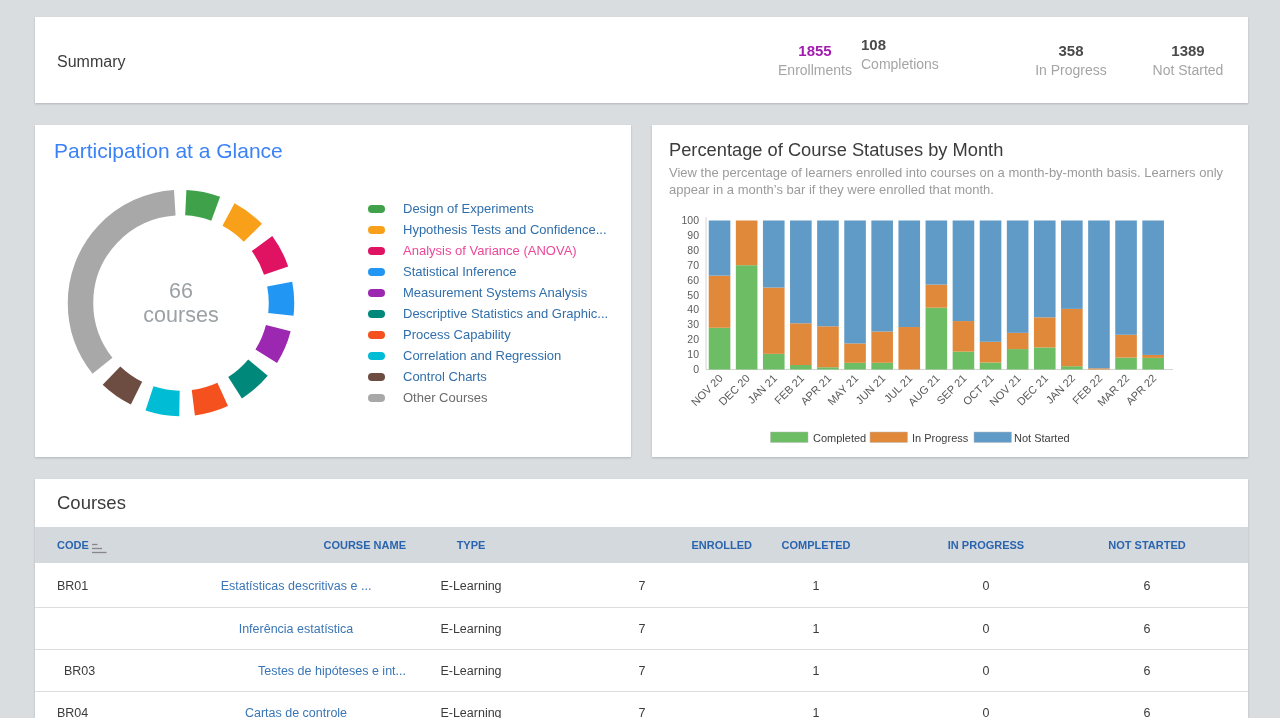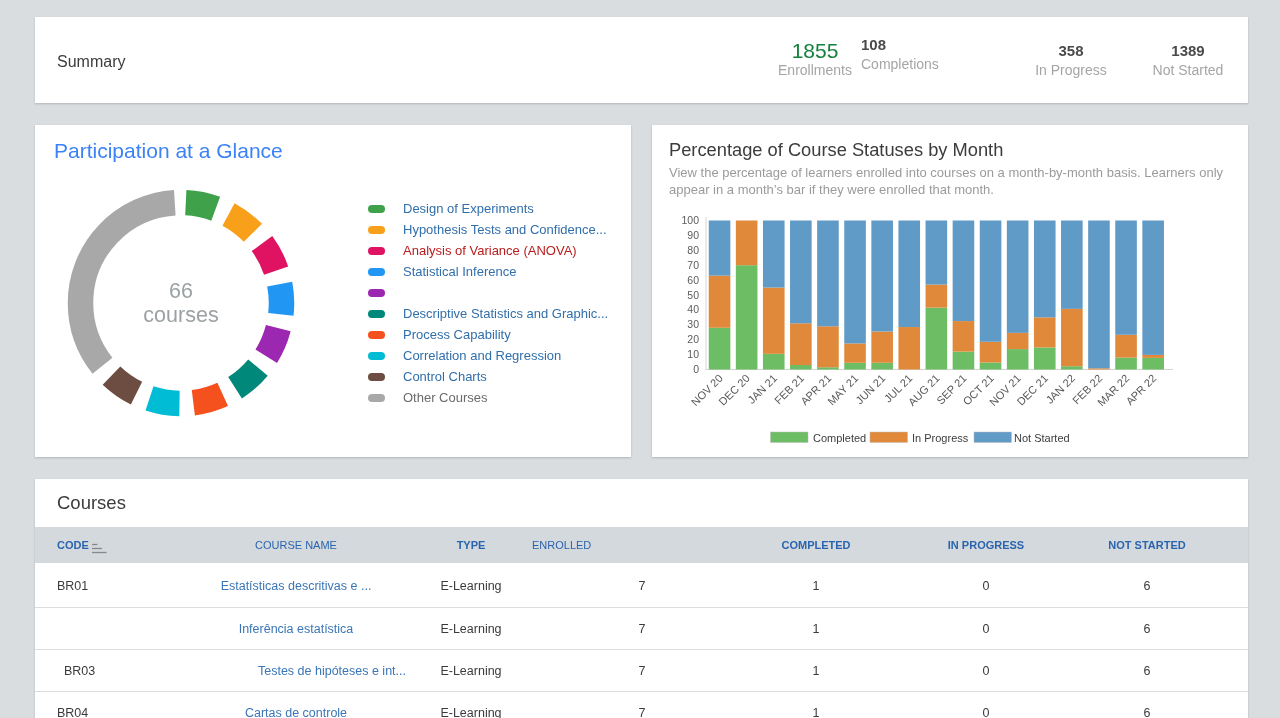--- a/index.html
+++ b/index.html
@@ -3,21 +3,21 @@
 <style>
 * { margin:0; padding:0; box-sizing:border-box; }
 html,body { width:1280px; height:718px; overflow:hidden; background:#d9dde0; font-family:"Liberation Sans",sans-serif; }
 .card { position:absolute; background:#fff; box-shadow:0 1px 2px rgba(60,64,67,.25); }
 </style></head>
 <body>
 
 <div class="card" style="left:35px;top:17px;width:1213px;height:86px">
   <div style="position:absolute;left:22px;top:37px;font-size:16px;line-height:16px;color:#3c3c3c">Summary</div>
   <div style="position:absolute;left:700px;top:24px;width:160px;text-align:center">
-<div style="font-size:21px;font-weight:normal;color:#15803d;line-height:19px">1855</div>
+<div style="font-size:15px;font-weight:bold;color:#a21caf;line-height:19px">1855</div>
 <div style="font-size:14px;color:#a5a5a5;line-height:21px">Enrollments</div>
     </div>
 <div style="position:absolute;left:826px;top:18px;width:160px;text-align:left">
 <div style="font-size:15px;font-weight:bold;color:#4a4a4a;line-height:19px">108</div>
 <div style="font-size:14px;color:#a5a5a5;line-height:21px">Completions</div>
     </div>
 <div style="position:absolute;left:956px;top:24px;width:160px;text-align:center">
 <div style="font-size:15px;font-weight:bold;color:#4a4a4a;line-height:19px">358</div>
 <div style="font-size:14px;color:#a5a5a5;line-height:21px">In Progress</div>
     </div>
@@ -41,24 +41,25 @@
 <circle cx="120" cy="120" r="100.5" fill="none" stroke="#6d4c41" stroke-width="25.5" stroke-dasharray="30.52 631.46" stroke-dashoffset="-361.34" transform="rotate(-90 120 120)"></circle>
 <circle cx="120" cy="120" r="100.5" fill="none" stroke="#a8a8a8" stroke-width="25.5" stroke-dasharray="218.91 631.46" stroke-dashoffset="-405.19" transform="rotate(-90 120 120)"></circle>
 <text x="120" y="114.5" text-anchor="middle" font-size="21.5" fill="#9ba1a4">66</text>
 <text x="120" y="139" text-anchor="middle" font-size="21.5" fill="#9ba1a4">courses</text>
   </svg>
 <div style="position:absolute;left:333px;top:80px;width:17px;height:7.5px;border-radius:4px;background:#3fa24a"></div>
 <div style="position:absolute;left:368px;top:74px;height:20px;line-height:20px;font-size:13px;color:#316fab;white-space:nowrap">Design of Experiments</div>
 <div style="position:absolute;left:333px;top:101px;width:17px;height:7.5px;border-radius:4px;background:#f9a01b"></div>
 <div style="position:absolute;left:368px;top:95px;height:20px;line-height:20px;font-size:13px;color:#316fab;white-space:nowrap">Hypothesis Tests and Confidence...</div>
 <div style="position:absolute;left:333px;top:122px;width:17px;height:7.5px;border-radius:4px;background:#e01262"></div>
-<div style="position:absolute;left:368px;top:116px;height:20px;line-height:20px;font-size:13px;color:#b91c1c;white-space:nowrap">Analysis of Variance (ANOVA)</div>
+<div style="position:absolute;left:368px;top:116px;height:20px;line-height:20px;font-size:13px;color:#ec4899;white-space:nowrap">Analysis of Variance (ANOVA)</div>
 <div style="position:absolute;left:333px;top:143px;width:17px;height:7.5px;border-radius:4px;background:#2196f3"></div>
 <div style="position:absolute;left:368px;top:137px;height:20px;line-height:20px;font-size:13px;color:#316fab;white-space:nowrap">Statistical Inference</div>
 <div style="position:absolute;left:333px;top:164px;width:17px;height:7.5px;border-radius:4px;background:#9c27b0"></div>
+<div style="position:absolute;left:368px;top:158px;height:20px;line-height:20px;font-size:13px;color:#316fab;white-space:nowrap">Measurement Systems Analysis</div>
 <div style="position:absolute;left:333px;top:185px;width:17px;height:7.5px;border-radius:4px;background:#00897b"></div>
 <div style="position:absolute;left:368px;top:179px;height:20px;line-height:20px;font-size:13px;color:#316fab;white-space:nowrap">Descriptive Statistics and Graphic...</div>
 <div style="position:absolute;left:333px;top:206px;width:17px;height:7.5px;border-radius:4px;background:#f4511e"></div>
 <div style="position:absolute;left:368px;top:200px;height:20px;line-height:20px;font-size:13px;color:#316fab;white-space:nowrap">Process Capability</div>
 <div style="position:absolute;left:333px;top:227px;width:17px;height:7.5px;border-radius:4px;background:#00bcd4"></div>
 <div style="position:absolute;left:368px;top:221px;height:20px;line-height:20px;font-size:13px;color:#316fab;white-space:nowrap">Correlation and Regression</div>
 <div style="position:absolute;left:333px;top:248px;width:17px;height:7.5px;border-radius:4px;background:#6d4c41"></div>
 <div style="position:absolute;left:368px;top:242px;height:20px;line-height:20px;font-size:13px;color:#316fab;white-space:nowrap">Control Charts</div>
 <div style="position:absolute;left:333px;top:269px;width:17px;height:7.5px;border-radius:4px;background:#a8a8a8"></div>
 <div style="position:absolute;left:368px;top:263px;height:20px;line-height:20px;font-size:13px;color:#6b6b6b;white-space:nowrap">Other Courses</div>
@@ -152,23 +153,23 @@
 <text x="260" y="251.5" font-size="11" fill="#3d3d3d">In Progress</text>
 <rect x="322" y="242" width="37.5" height="10.5" fill="#609ac6" stroke="#bbb" stroke-width="0.5"></rect>
 <text x="362" y="251.5" font-size="11" fill="#3d3d3d">Not Started</text>
   </svg>
 </div>
 
 <div class="card" style="left:35px;top:479px;width:1213px;height:260px">
   <div style="position:absolute;left:22px;top:13px;font-size:18.5px;color:#3c3c3c">Courses</div>
   <div style="position:absolute;left:0;top:48px;width:1213px;height:36px;background:#d4d9dd"></div>
 <div style="position:absolute;left:22px;top:48px;width:120px;height:36px;line-height:36px;font-size:11px;font-weight:bold;color:#2b64ae">CODE</div>
-<div style="position:absolute;left:151px;top:48px;width:220px;height:36px;line-height:36px;font-size:11px;font-weight:normal;color:#2b64ae;text-align:center">COURSE NAME</div>
+<div style="position:absolute;left:151px;top:48px;width:220px;height:36px;line-height:36px;font-size:11px;font-weight:bold;color:#2b64ae;text-align:right">COURSE NAME</div>
 <div style="position:absolute;left:326px;top:48px;width:220px;height:36px;line-height:36px;font-size:11px;font-weight:bold;color:#2b64ae;text-align:center">TYPE</div>
-<div style="position:absolute;left:497px;top:48px;width:220px;height:24px;line-height:36px;font-size:11px;font-weight:normal;color:#2b64ae;text-align:left">ENROLLED</div>
+<div style="position:absolute;left:497px;top:48px;width:220px;height:24px;line-height:36px;font-size:11px;font-weight:bold;color:#2b64ae;text-align:right">ENROLLED</div>
 <div style="position:absolute;left:671px;top:48px;width:220px;height:36px;line-height:36px;font-size:11px;font-weight:bold;color:#2b64ae;text-align:center">COMPLETED</div>
 <div style="position:absolute;left:841px;top:48px;width:220px;height:36px;line-height:36px;font-size:11px;font-weight:bold;color:#2b64ae;text-align:center">IN PROGRESS</div>
 <div style="position:absolute;left:1002px;top:48px;width:220px;height:36px;line-height:36px;font-size:11px;font-weight:bold;color:#2b64ae;text-align:center">NOT STARTED</div>
   <svg style="position:absolute;left:57px;top:64px" width="16" height="12" viewBox="0 0 16 12">
     <line x1="0" y1="1.5" x2="5.5" y2="1.5" stroke="#888" stroke-width="1.3"></line>
     <line x1="0" y1="5.5" x2="10" y2="5.5" stroke="#888" stroke-width="1.3"></line>
     <line x1="0" y1="9.5" x2="14.5" y2="9.5" stroke="#888" stroke-width="1.3"></line>
   </svg>
 <div style="position:absolute;left:0;top:86px;width:1213px;height:42px;box-sizing:border-box">
 <div style="position:absolute;left:22px;top:0;width:120px;height:42px;line-height:42px;font-size:12.5px;color:#3b3b3b">BR01</div>

